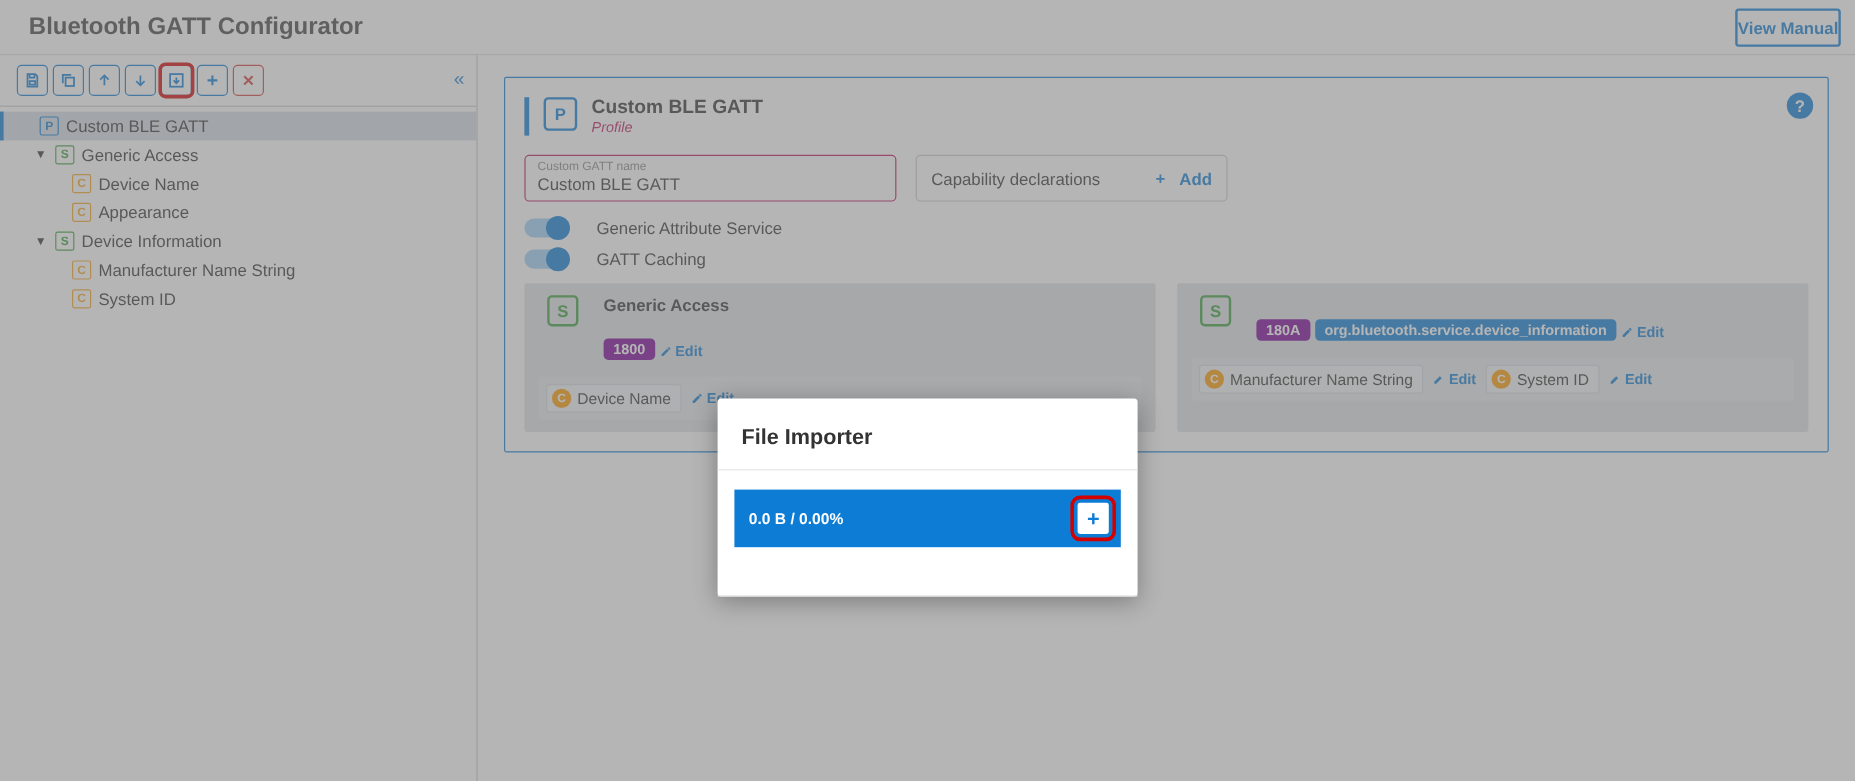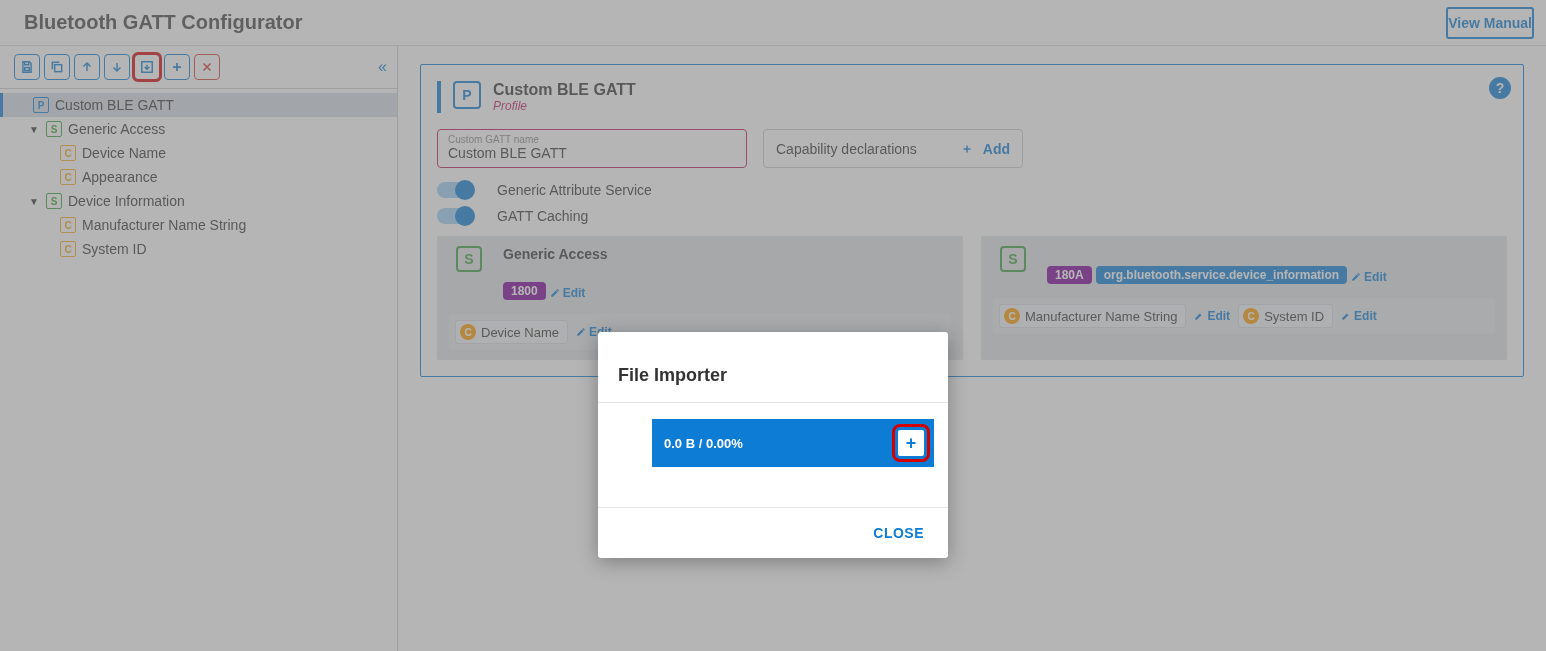--- a/index.html
+++ b/index.html
@@ -77,23 +77,23 @@
   .pill.blue { background:var(--blue); }
   .editlink { color:var(--blue); font-size:12px; font-weight:600; cursor:pointer; display:inline-flex; align-items:center; gap:3px; }
   .editlink svg {width:10px;height:10px;}
   .char-row { display:flex; gap:8px; align-items:center; margin-top:14px; background:#e5e8eb; padding:6px 6px; border-radius:3px; flex-wrap:wrap; }
   .c-chip { background:#f2f3f5; border:1px solid #d6dadf; border-radius:3px; padding:3px 8px 3px 4px; display:flex; align-items:center; gap:5px; font-size:13px; }
   .c-circle { width:16px; height:16px; border-radius:50%; background:var(--orangebg); color:#fff; font-size:10px; font-weight:700; display:flex; align-items:center; justify-content:center; }
 
   
   .overlay { position:absolute; inset:0; background:rgba(120,120,120,0.55); }
   .dialog { position:absolute; left:598px; top:332px; width:350px; background:#fff; border-radius:3px; box-shadow:0 4px 20px rgba(0,0,0,0.3); }
-  .dialog-title { padding:33px 20px 16px 20px; font-size:18px; font-weight:700; color:#333; border-bottom:1px solid #e6e6e6; }
+  .dialog-title { padding:22px 20px 16px 20px; font-size:18px; font-weight:700; color:#333; border-bottom:1px solid #e6e6e6; }
   .dialog-body { padding:16px 14px 40px 14px; border-bottom:1px solid #e6e6e6; }
-  .dropzone { background:var(--blue); color:#fff; height:48px; display:flex; align-items:center; justify-content:space-between; padding:0 10px 0 12px; font-weight:600; font-size:13px;margin-left:40px; }
+  .dropzone { background:var(--blue); color:#fff; height:48px; display:flex; align-items:center; justify-content:space-between; padding:0 10px 0 12px; font-weight:600; font-size:13px; }
   .addbox { width:26px; height:26px; background:#fff; color:var(--blue); border-radius:2px; display:flex; align-items:center; justify-content:center; font-size:18px; font-weight:700; cursor:pointer; outline:3px solid #d40000; outline-offset:3px; }
   .dialog-footer { display:flex; justify-content:flex-end; padding:16px 18px; }
   .close-btn { color:var(--blue); font-weight:700; background:none; border:none; cursor:pointer; letter-spacing:0.5px; font-size:14px; }
 </style>
 </head>
 <body>
 
 <div class="header">
   <div class="header-title">Bluetooth GATT Configurator</div>
   <button class="view-manual">View Manual</button>
@@ -304,16 +304,13 @@
 
 <div class="overlay"></div>
 <div class="dialog">
   <div class="dialog-title">File Importer</div>
   <div class="dialog-body">
     <div class="dropzone">
       <span>0.0 B / 0.00%</span>
       <div class="addbox">+</div>
     </div>
   </div>
-  <div class="dialog-footer">
-    <button class="close-btn">CLOSE</button>
-  </div>
 </div>
 
 </body></html>

